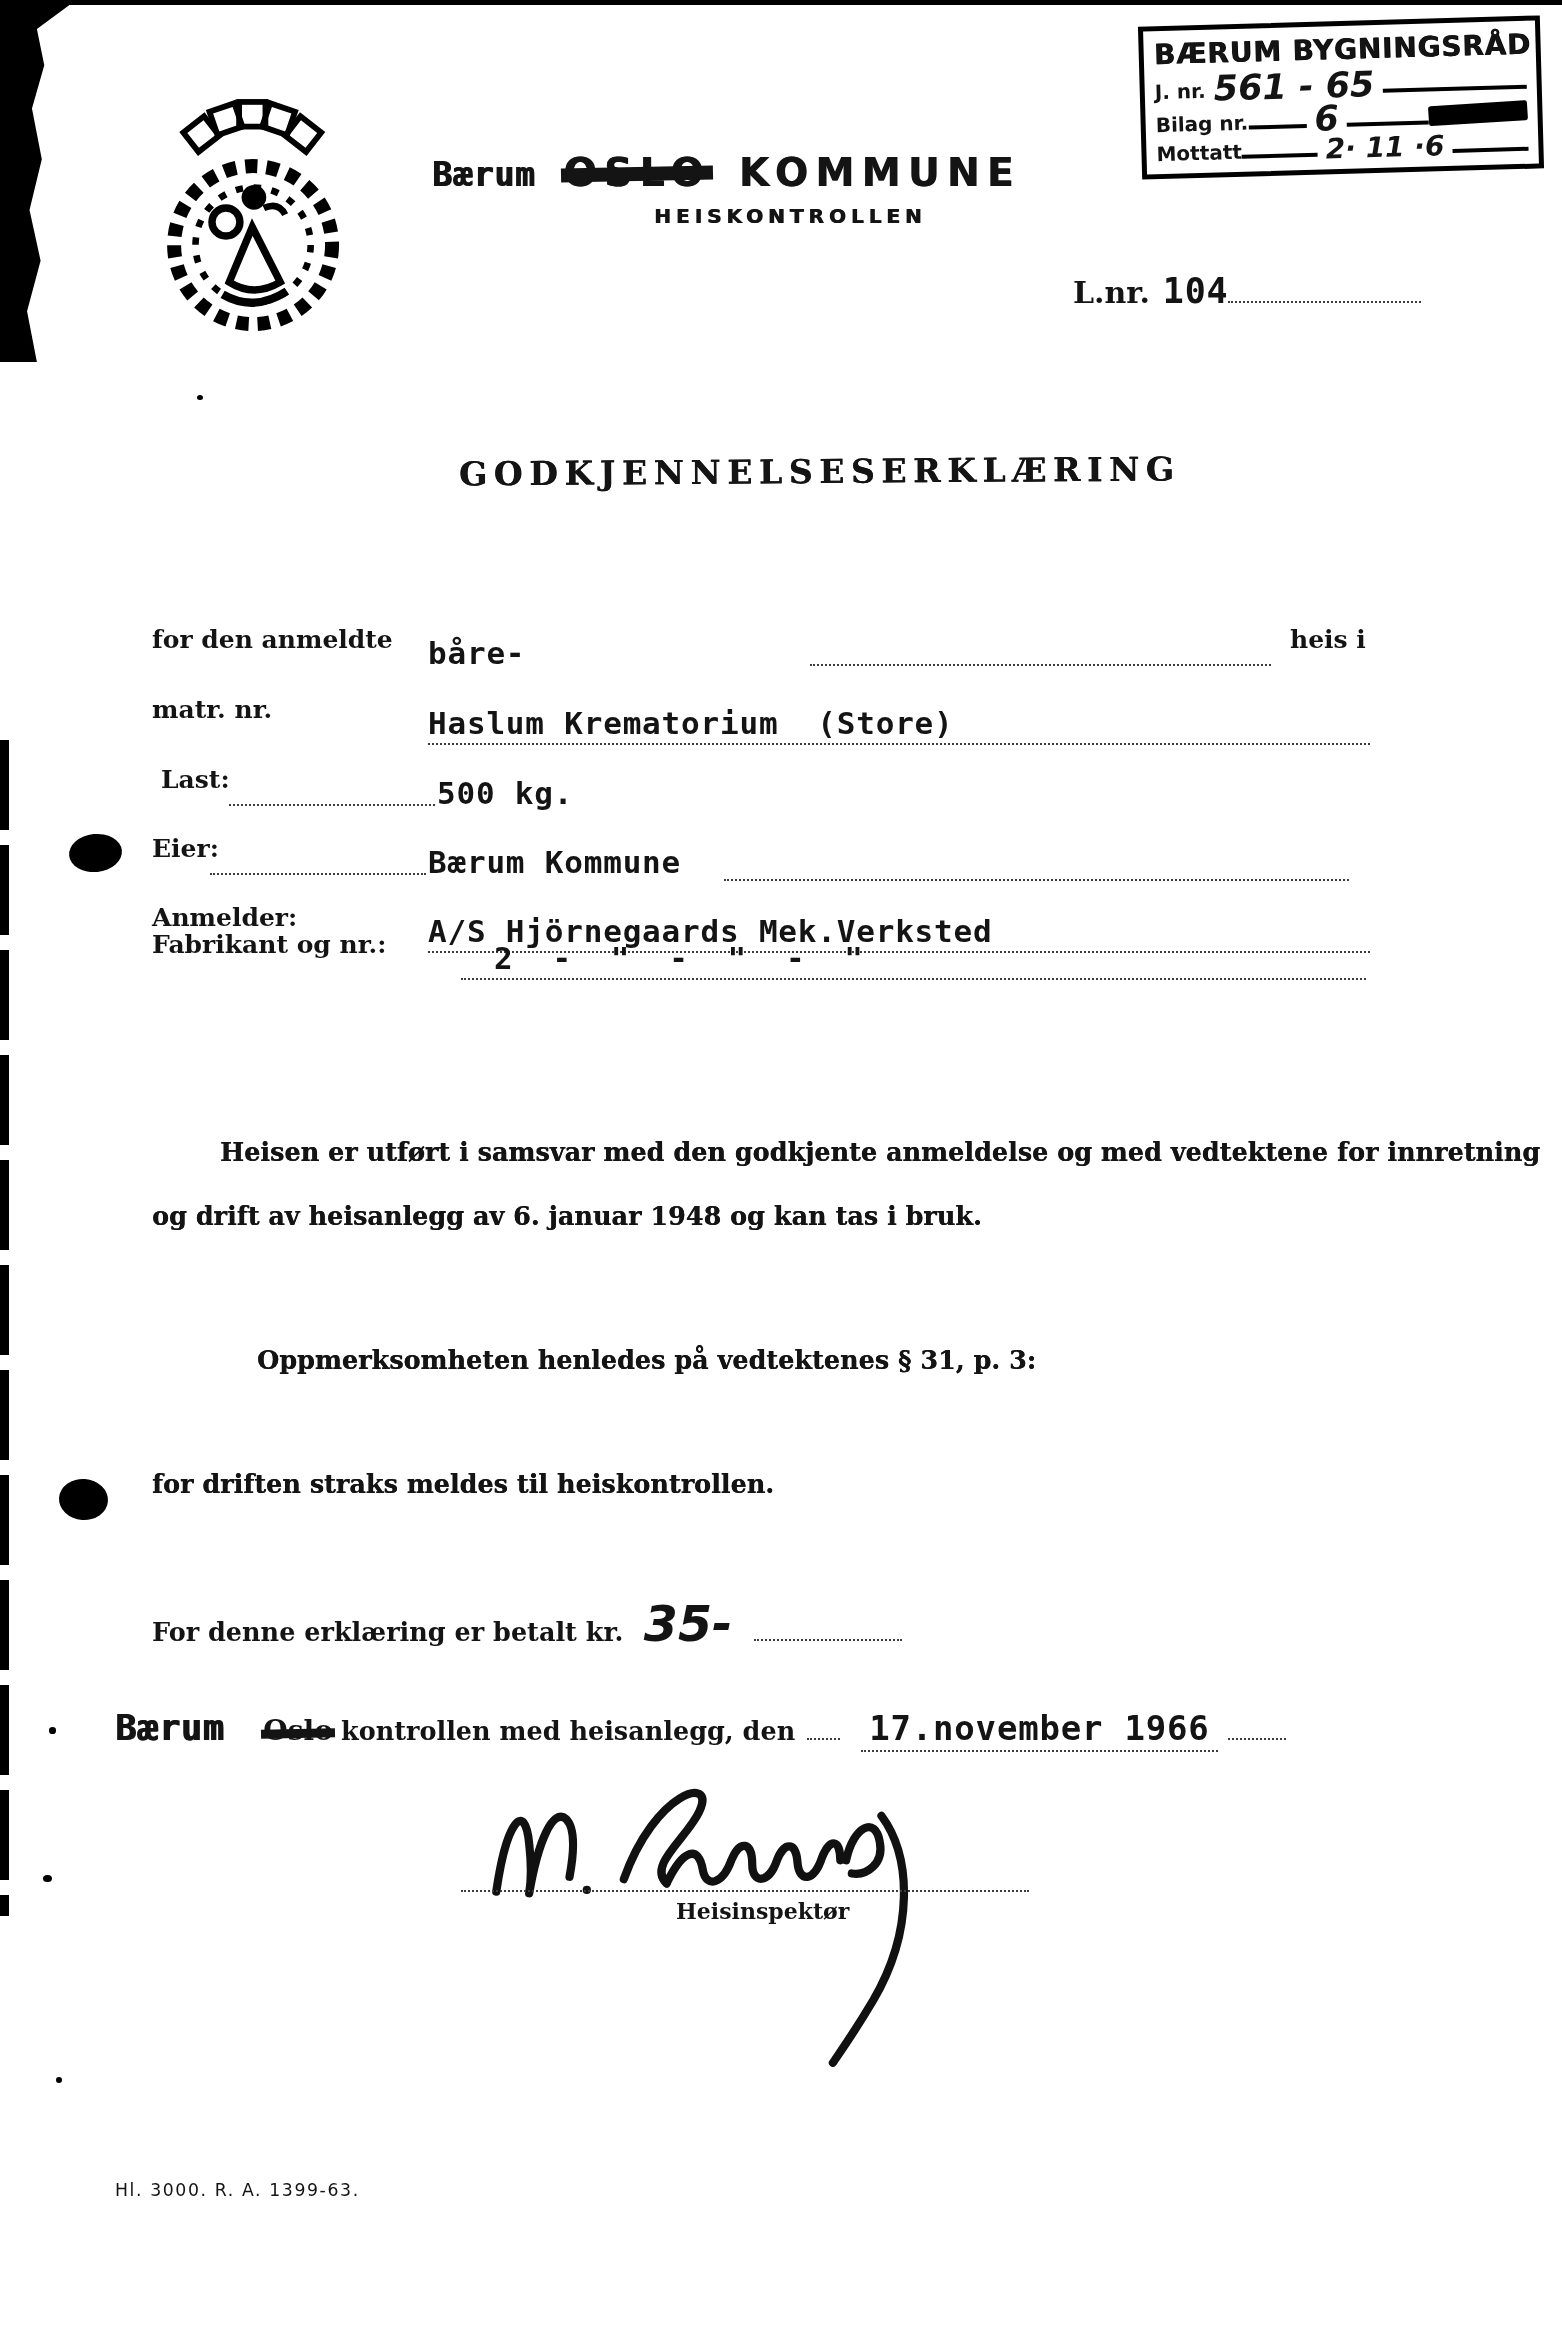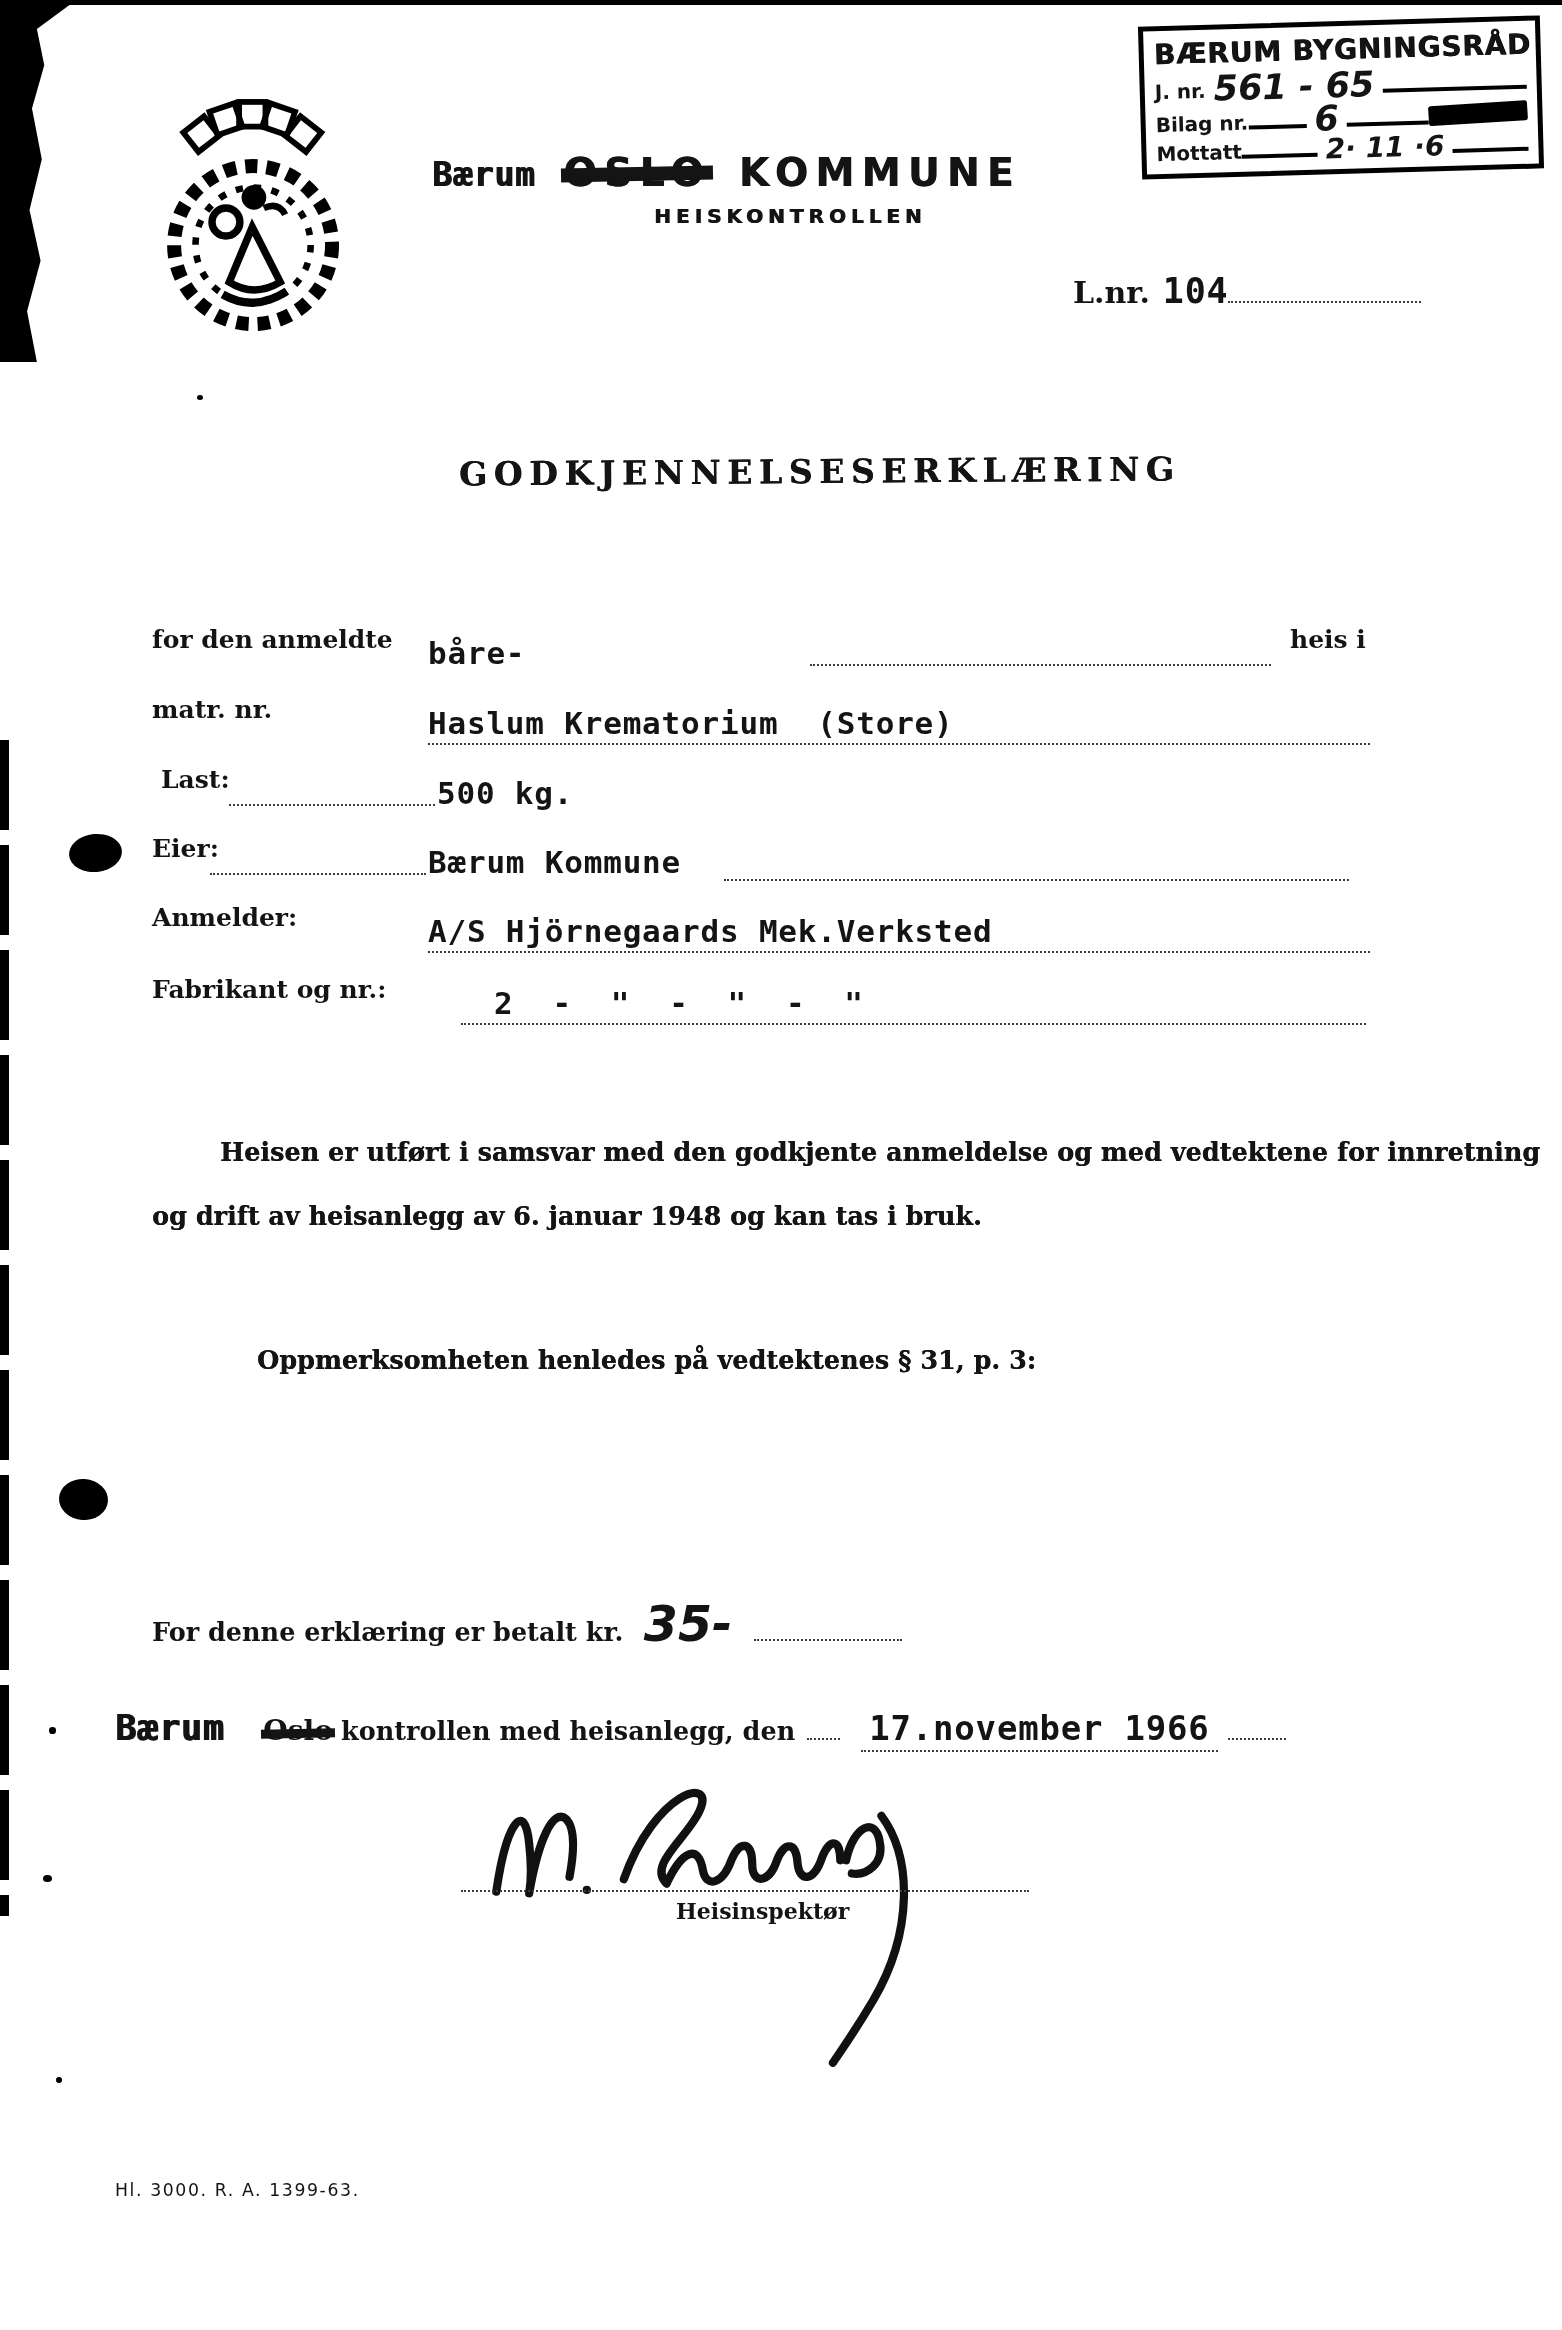--- a/index.html
+++ b/index.html
@@ -160,29 +160,30 @@
     <span class="flabel serif">Eier:</span>
     <span class="u-dots" style="left:210px;top:39px;width:216px;"></span>
     <span class="fval typed">Bærum Kommune</span>
     <span class="u-dots" style="left:724px;top:45px;width:625px;"></span>
   </div>
   <div class="frow" style="top:903px;">
     <span class="flabel serif">Anmelder:</span>
     <span class="fval typed">A/S Hjörnegaards Mek.Verksted</span>
     <span class="u-dots" style="left:428px;top:48px;width:942px;"></span>
   </div>
-  <div class="frow" style="top:975px;">
+  <div class="frow" style="top:930px;">
     <span class="flabel serif">Fabrikant og nr.:</span>
     <span class="fval typed" style="left:494px;">2  -  "  -  "  -  "</span>
     <span class="u-dots" style="left:461px;top:48px;width:905px;"></span>
   </div>
 
   <div class="bline" style="left:220px;top:1137px;">Heisen er utført i samsvar med den godkjente anmeldelse og med vedtektene for innretning</div>
   <div class="bline" style="left:152px;top:1201px;">og drift av heisanlegg av 6. januar 1948 og kan tas i bruk.</div>
   <div class="bline" style="left:212px;top:1345px;margin-left:45px;">Oppmerksomheten henledes på vedtektenes § 31, p. 3:</div>
+  <div class="bline" style="left:152px;top:1469px;">for driften straks meldes til heiskontrollen.</div>
 
   <div class="fee">
     <span>For denne erklæring er betalt kr.</span>
     <span class="hw">35-</span>
     <span class="dots" style="width:148px;margin-left:13px;"></span>
   </div>
 
   <div class="dateline">
     <span class="typed place">Bærum</span>
     <span class="struckword serif struck">Oslo</span>

